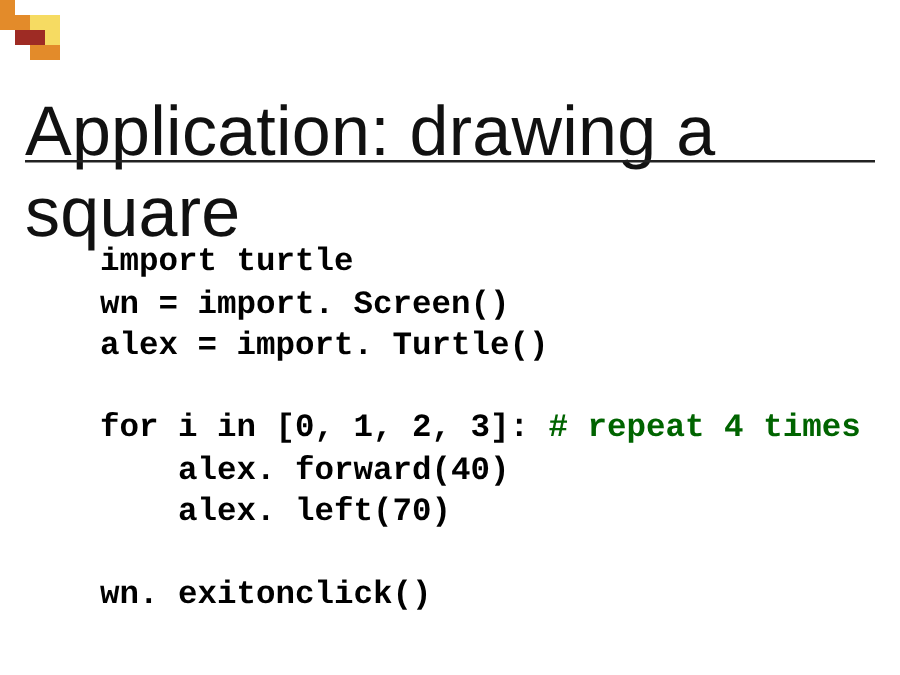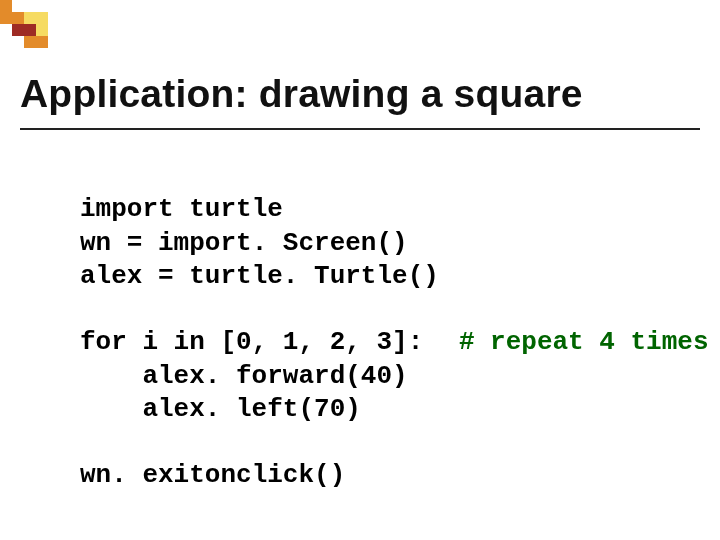--- a/index.html
+++ b/index.html
@@ -30,23 +30,23 @@
     height: 12px;
   }
   .c-orange { background: #e38b2a; }
   .c-red    { background: #9e2b24; }
   .c-yellow { background: #f6db62; }
 
   .title {
     position: absolute;
     left: 20px;
     top: 72px;
-    font-size: 39px;
+    font-size: 56px;
     color: #111;
-    font-weight: 700;
+    font-weight: 400;
     letter-spacing: 0.2px;
   }
   .title-underline {
     position: absolute;
     left: 20px;
     top: 128px;
     width: 680px;
     height: 2px;
     background: #222;
   }
@@ -57,21 +57,20 @@
     top: 160px;
     font-family: Consolas, "Courier New", monospace;
     font-size: 26px;
     font-weight: 700;
     line-height: 1.28;
     color: #000;
     white-space: pre;
   }
   .comment {
     color: #006400;
-    margin-left: 20px;
   }
   .indent {
     display: inline-block;
     width: 4ch;
   }
 </style>
 </head>
 <body>
 <div class="slide">
 
@@ -87,21 +86,21 @@
     <div class="px c-orange" style="left:24px; top:36px;"></div>
     <div class="px c-orange" style="left:36px; top:36px;"></div>
   </div>
 
   <div class="title">Application: drawing a square</div>
   <div class="title-underline"></div>
 
   <div class="code-block">
 <span>import turtle</span>
 <span>wn = import. Screen()</span>
-<span>alex = turtle. Turtle()</span>
+<span>alex = import. Turtle()</span>
 <span></span>
 <span><span>for i in [0, 1, 2, 3]:</span> <span class="comment"># repeat 4 times</span></span>
 <span><span class="indent"></span><span>alex. forward(40)</span></span>
 <span><span class="indent"></span><span>alex. left(70)</span></span>
 <span></span>
 <span>wn. exitonclick()</span>
   </div>
 
 </div>
 

